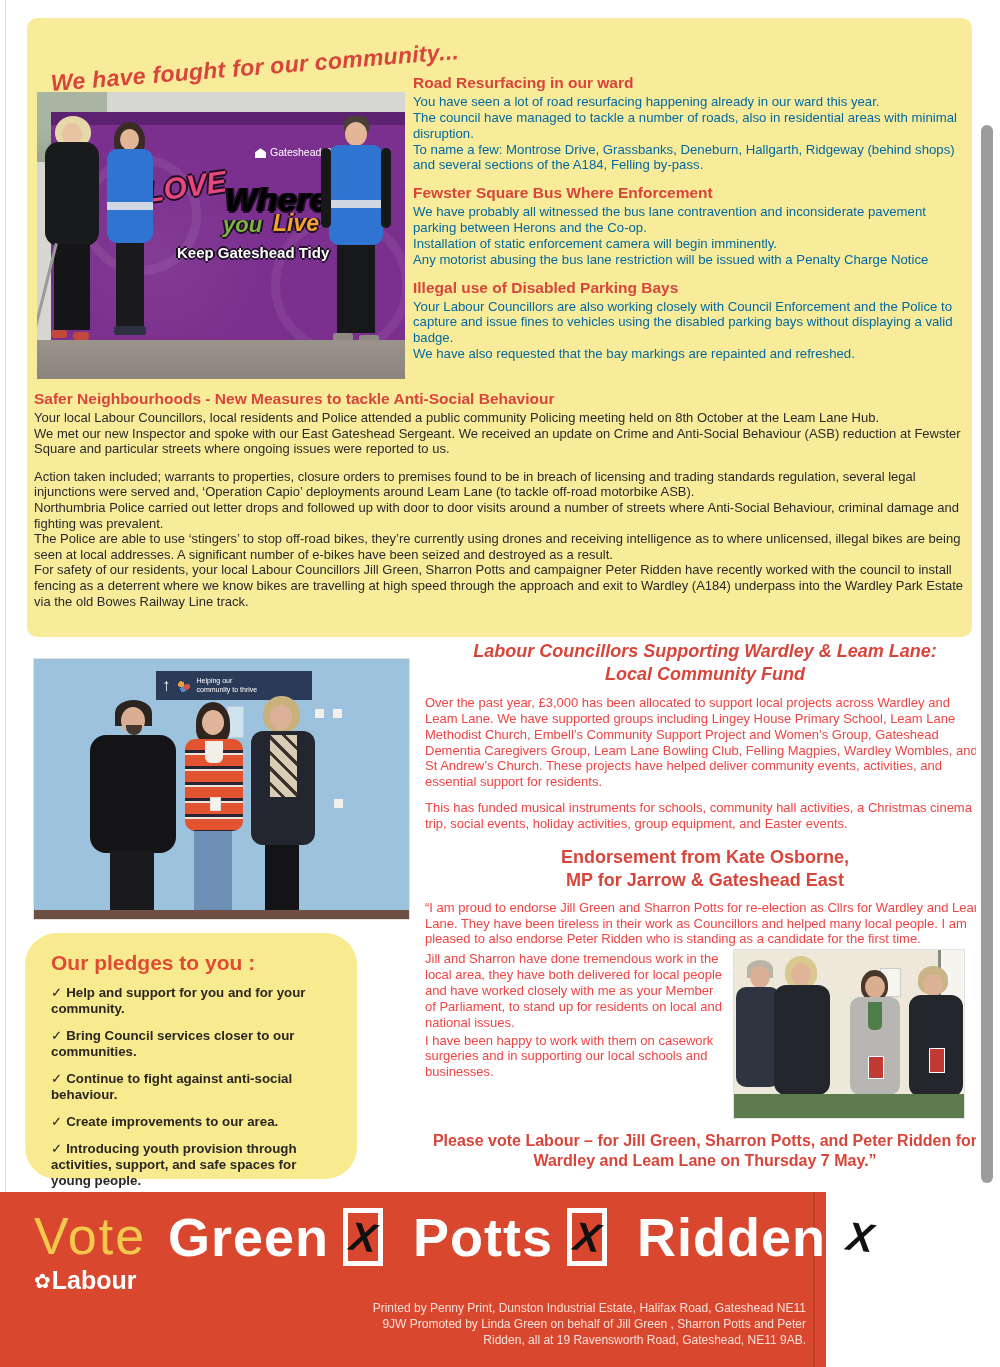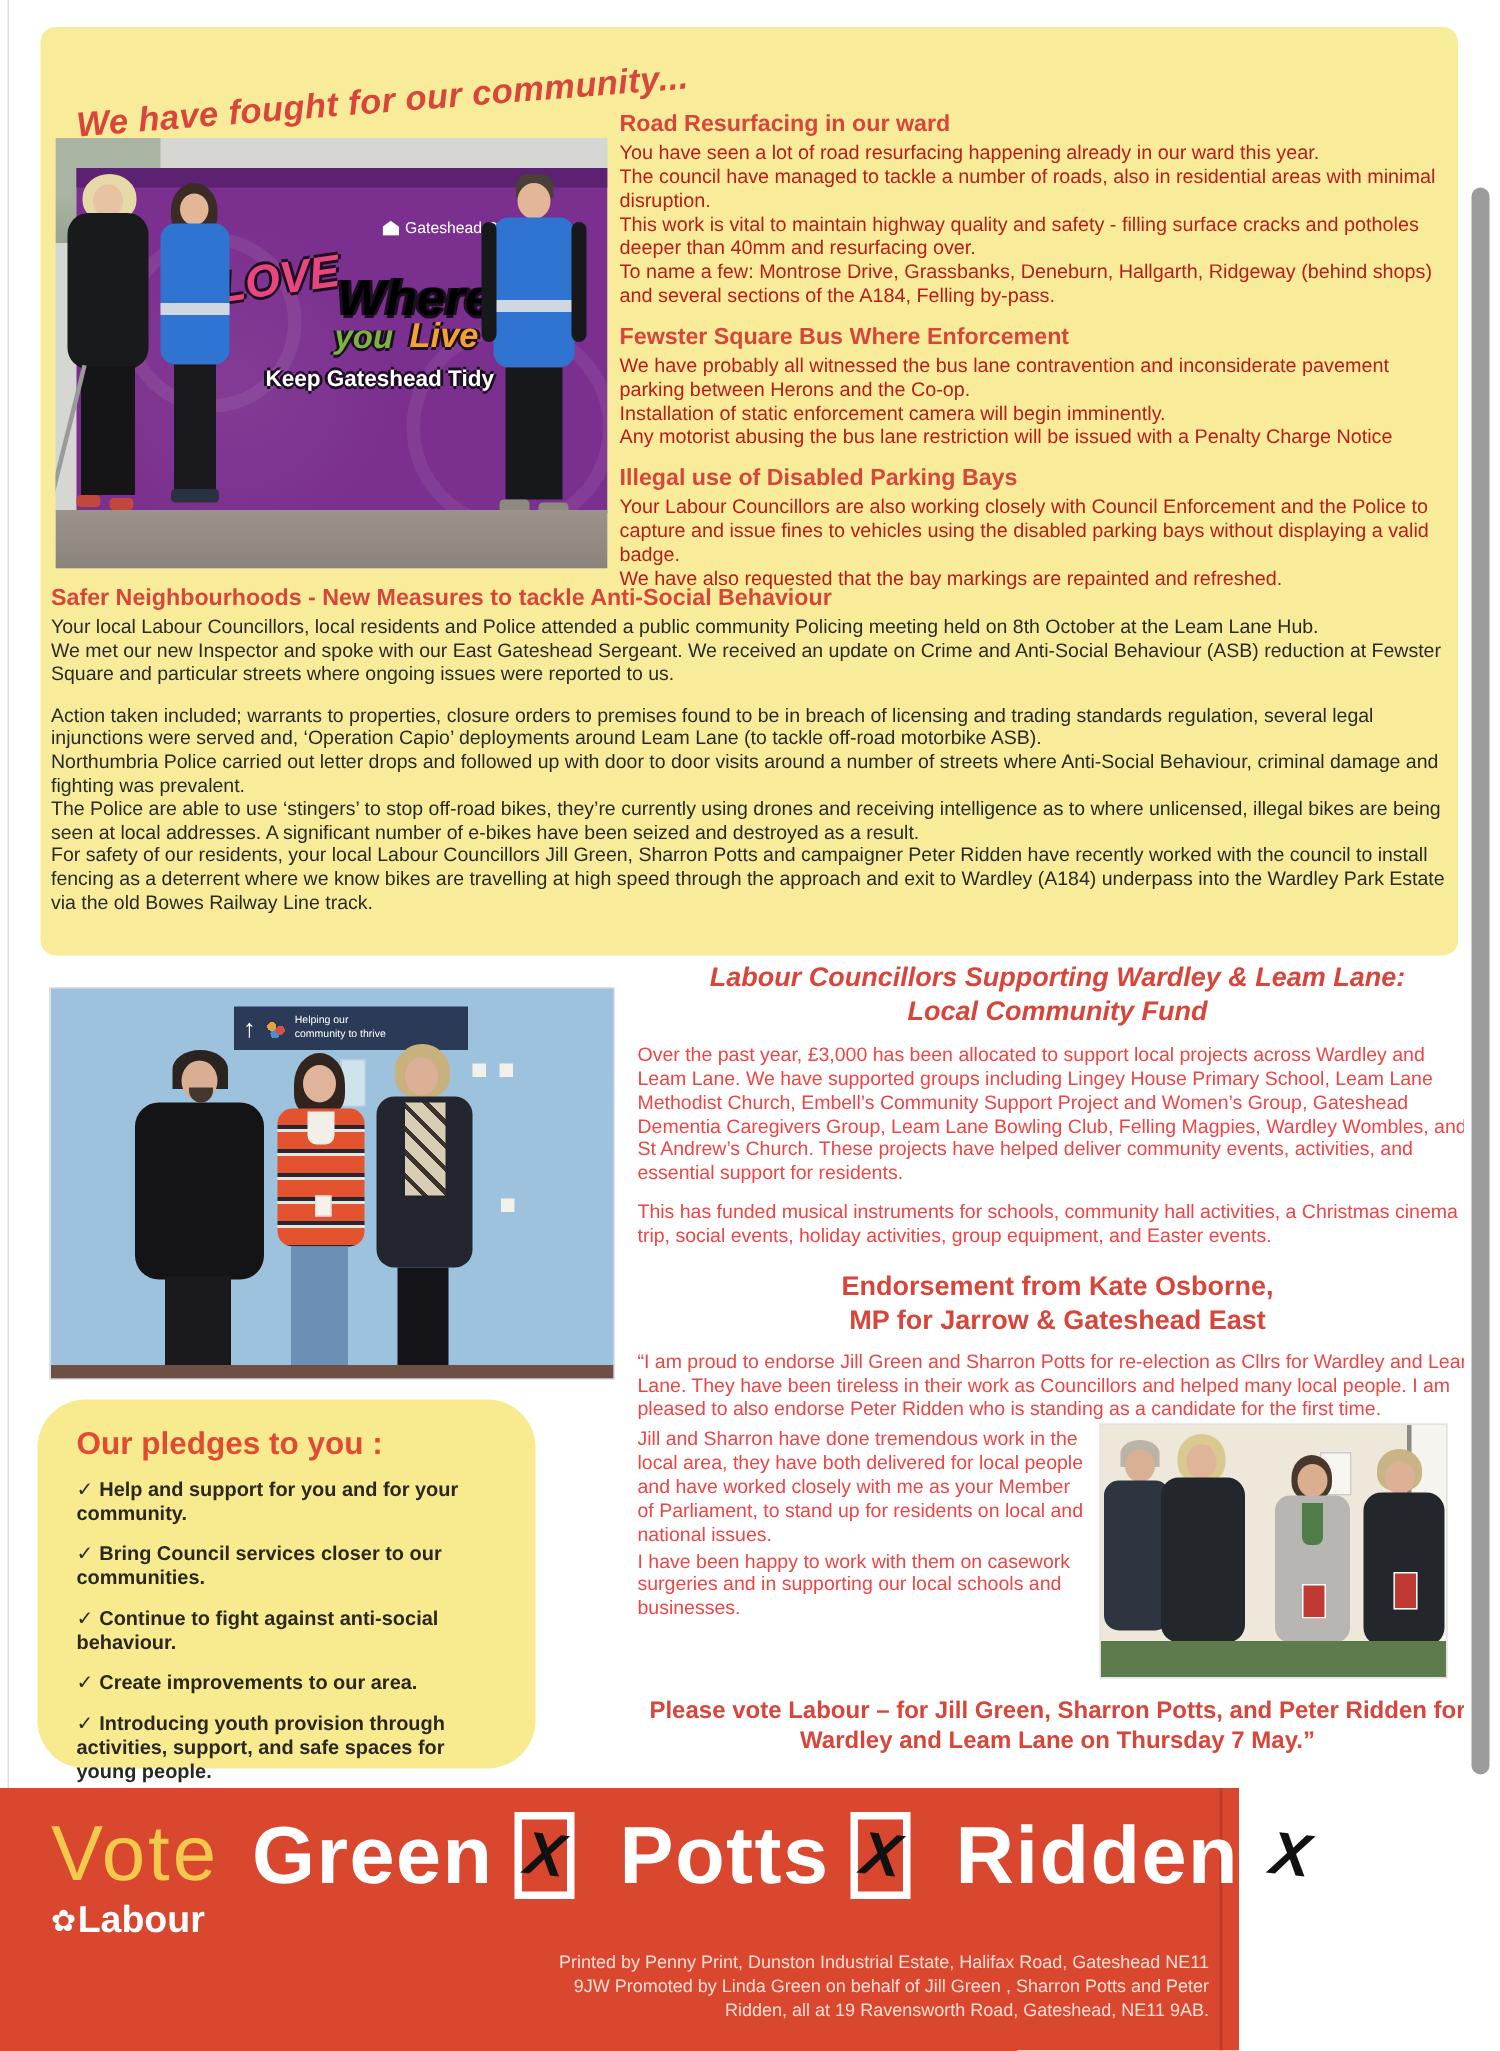--- a/index.html
+++ b/index.html
@@ -14,21 +14,21 @@
 
   
   .yellow-top { position:absolute; left:27px; top:18px; width:945px; height:619px;
     background:#F8EC9B; border-radius:10px; }
   .tagline { position:absolute; left:24px; top:52px; color:#D8453A; font-weight:bold;
     font-style:italic; font-size:23px; transform:rotate(-4.5deg); transform-origin:left center;
     letter-spacing:.3px; white-space:nowrap; }
 
   .col-right { position:absolute; left:386px; top:56px; width:556px; }
   .art-head { color:#D8453A; font-weight:bold; font-size:15.5px; margin-bottom:2px; }
-  .art-body p { color:#b91c1c; font-size:13.2px; line-height:1.2; }
+  .art-body p { color:#0369a1; font-size:13.2px; line-height:1.2; }
   .art { margin-bottom:11px; }
 
   .asb { position:absolute; left:7px; top:372px; width:933px; }
   .asb .art-head { font-size:15.5px; }
   .asb p { color:#2A2A2A; font-size:13px; line-height:1.2; }
   .asb .gap { height:12px; }
 
   
   .photo { position:absolute; overflow:hidden; }
   .abs { position:absolute; }
@@ -166,21 +166,20 @@
       </div>
       <div class="p1-ground"></div>
     </div>
 
     <div class="col-right">
       <div class="art">
         <div class="art-head">Road Resurfacing in our ward</div>
         <div class="art-body">
           <p>You have seen a lot of road resurfacing happening already in our ward this year.</p>
           <p>The council have managed to tackle a number of roads, also in residential areas with minimal disruption.</p>
-          <p>This work is vital to maintain highway quality and safety  - filling surface cracks and potholes deeper than 40mm and resurfacing over.</p>
           <p>To name a few: Montrose Drive, Grassbanks, Deneburn, Hallgarth, Ridgeway (behind shops) and several sections of the A184, Felling by-pass.</p>
         </div>
       </div>
       <div class="art">
         <div class="art-head">Fewster Square Bus Where Enforcement</div>
         <div class="art-body">
           <p>We have probably all witnessed the bus lane contravention and inconsiderate pavement parking between Herons and the Co-op.</p>
           <p>Installation of static enforcement camera will begin imminently.</p>
           <p>Any motorist abusing the bus lane restriction will be issued with a Penalty Charge Notice</p>
         </div>

